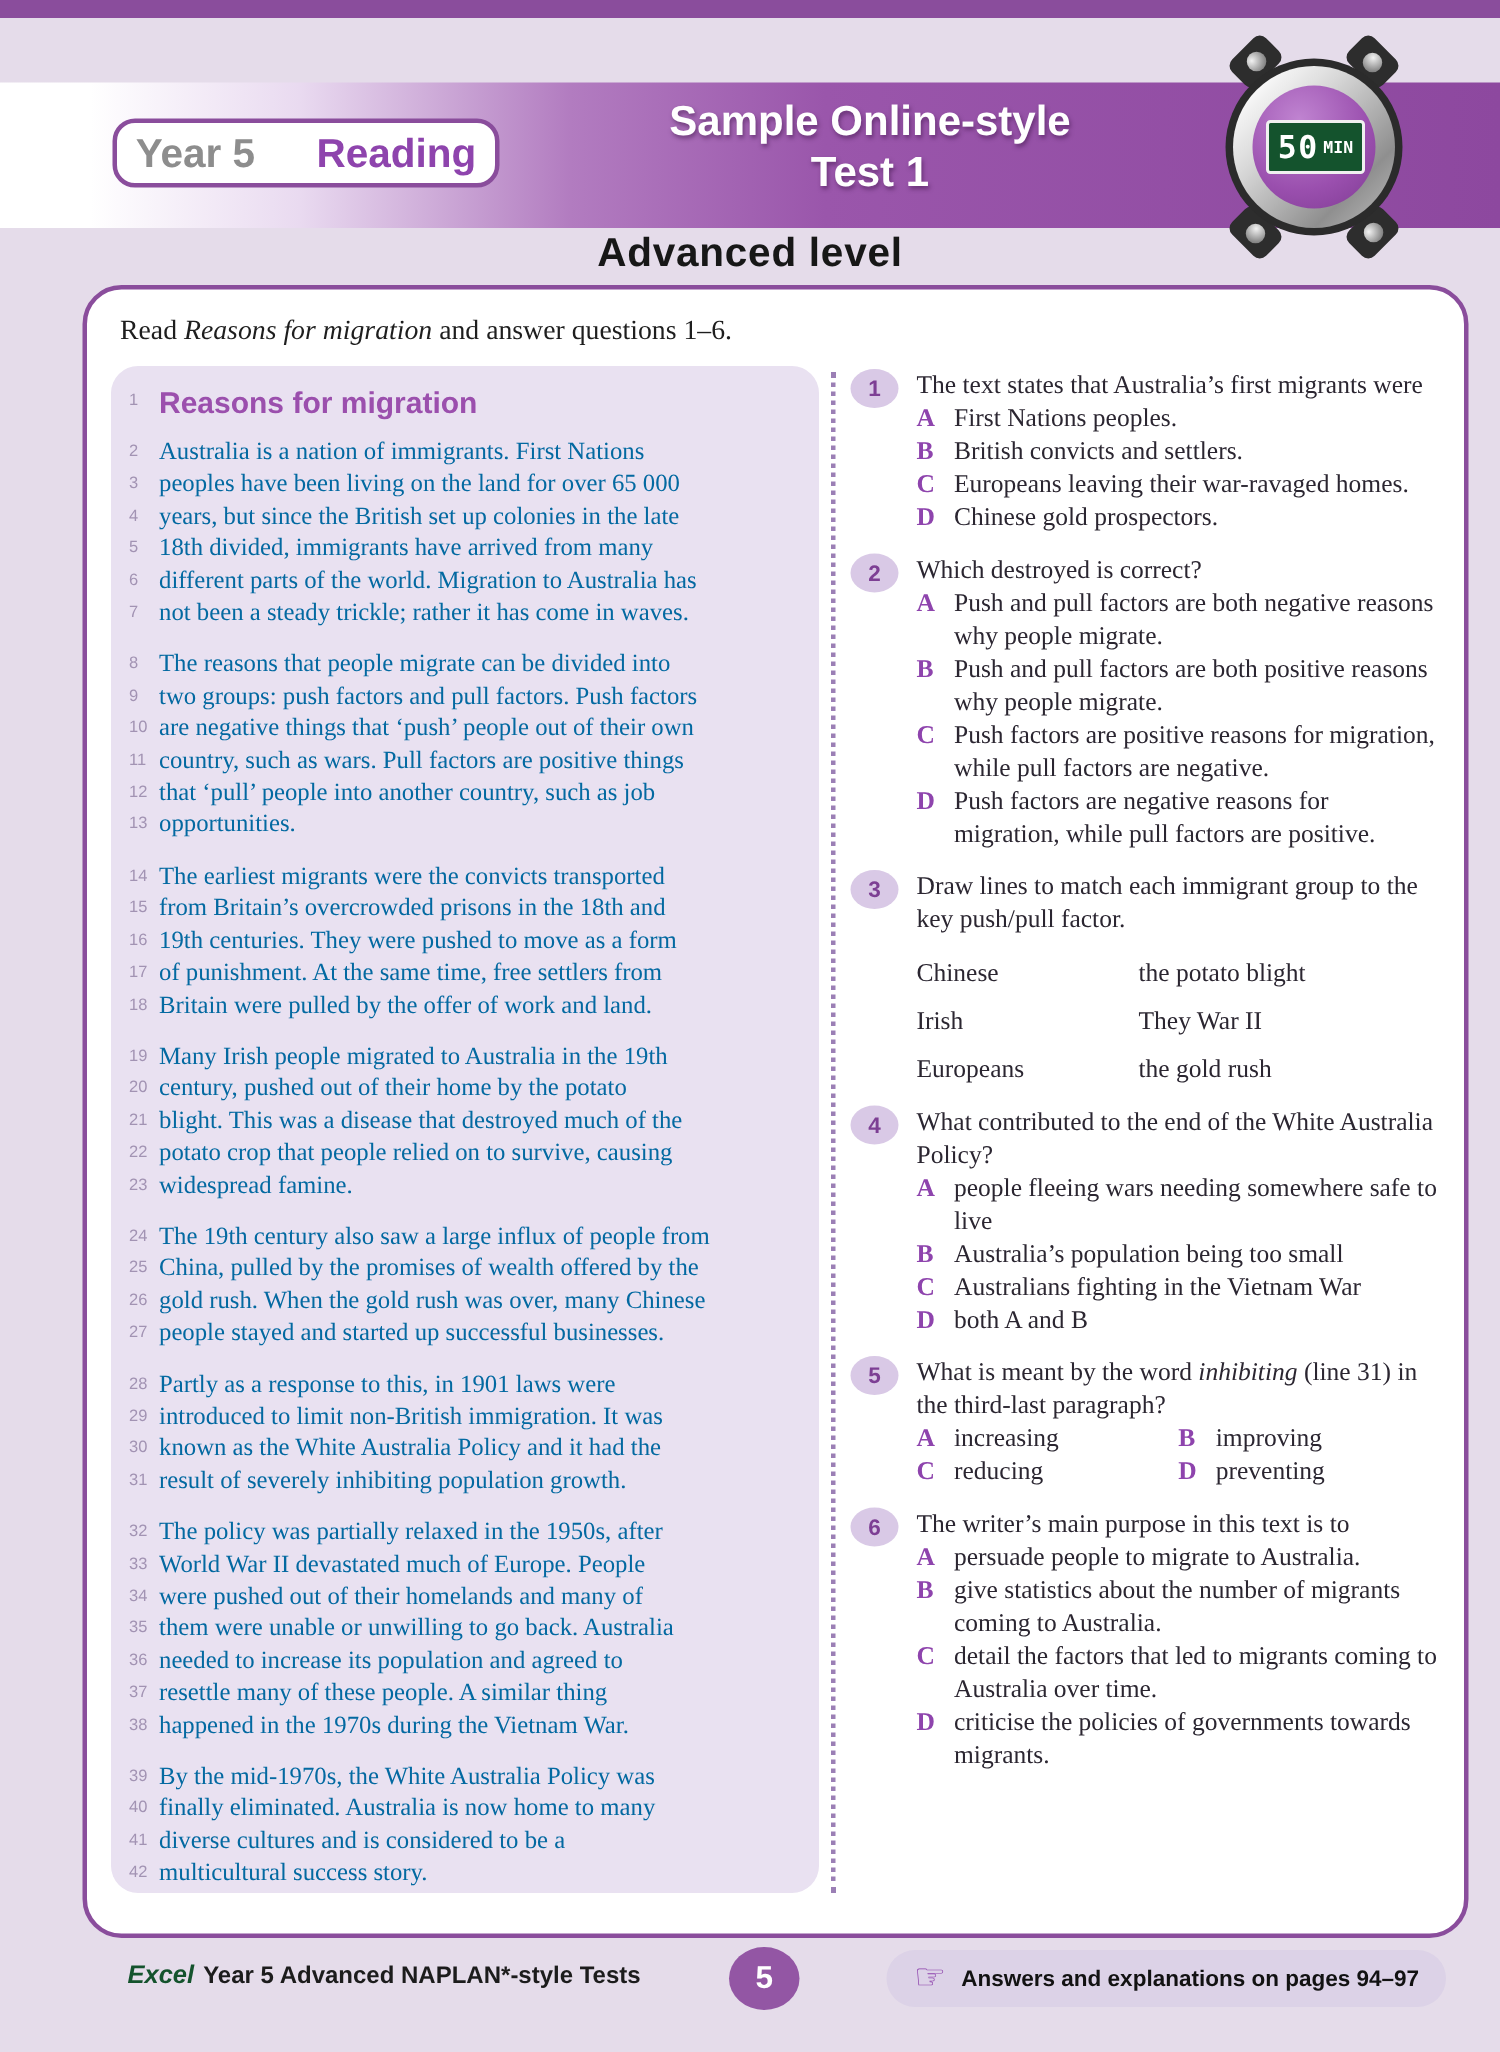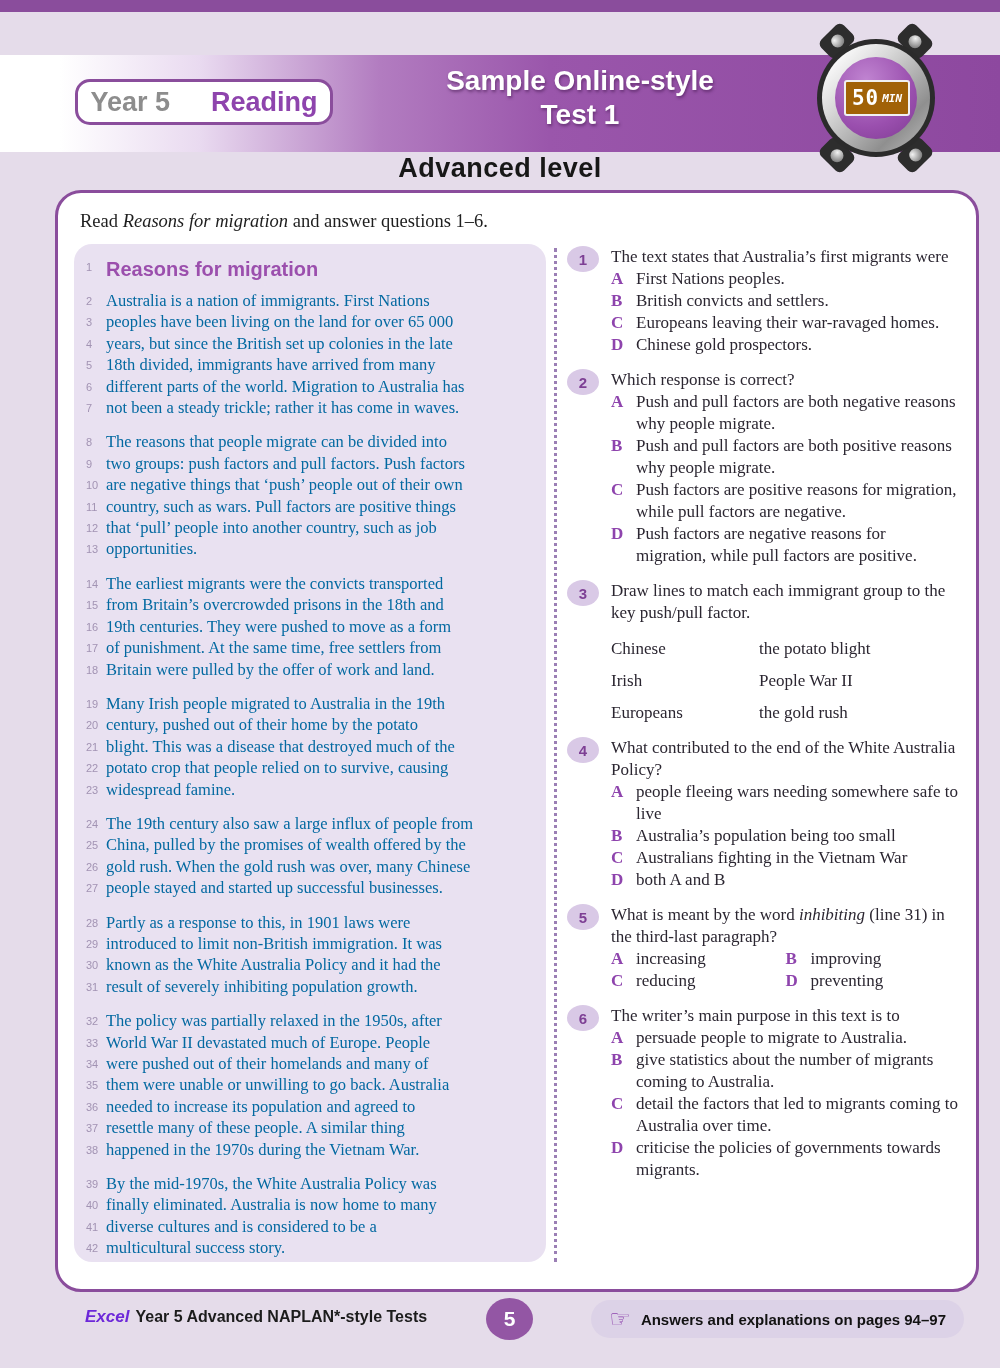--- a/index.html
+++ b/index.html
@@ -50,26 +50,26 @@
   .ring-silver {
     position:absolute; left:7px; top:19px; width:108px; height:108px; border-radius:50%;
     background:linear-gradient(135deg,#fefefe 10%,#d9d9d9 35%,#8f8f8f 75%,#bfbfbf 100%);
   }
   .timer-face {
     position:absolute; left:20px; top:32px; width:82px; height:82px; border-radius:50%;
     background:radial-gradient(circle at 38% 28%,#c084d1 0%,#9a4fae 60%,#7e3b92 100%);
   }
   .timer-display {
     position:absolute; left:29px; top:55px; width:66px; height:36px;
-    background:#a16207; border:2px solid #f0f0f0; border-radius:3px;
+    background:#14532d; border:2px solid #f0f0f0; border-radius:3px;
     display:flex; align-items:center; justify-content:center;
     font-family:"DejaVu Sans Mono",monospace; color:#fff;
   }
   .timer-value { font-size:21px; font-weight:bold; letter-spacing:1px; }
-  .timer-unit  { font-size:11px; font-weight:bold; margin-left:3px; text-transform:uppercase;font-style:italic; }
+  .timer-unit  { font-size:11px; font-weight:bold; margin-left:3px; text-transform:uppercase; }
 
   .level {
     position:absolute; top:153px; left:0; width:100%; text-align:center;
     font-family:"Liberation Sans","DejaVu Sans",sans-serif; font-weight:bold;
     font-size:27px; color:#171717; letter-spacing:.5px;
   }
 
   
   .content-box {
     position:absolute; left:55px; top:190px; width:924px; height:1102px;
@@ -117,21 +117,21 @@
   .opt-text { flex:1; }
   .opts.two-col { display:grid; grid-template-columns:1fr 1fr; }
   .match { margin-top:14px; }
   .match-row { display:flex; margin-top:10px; }
   .match-left { width:148px; flex:none; }
 
   
   .footer { position:absolute; left:0; top:1298px; width:100%; height:48px;
     font-family:"Liberation Sans","DejaVu Sans",sans-serif; }
   .footer-left { position:absolute; left:85px; top:9px; font-size:16px; color:#1c1c1c; font-weight:600; }
-  .brand { color:#6d28d9; font-style:italic; font-weight:bold; font-size:17px; margin-right:6px; }
+  .brand { color:#14532d; font-style:italic; font-weight:bold; font-size:17px; margin-right:6px; }
   .page-circle {
     position:absolute; left:486px; top:0; width:47px; height:42px;
     background:#9356a4; border-radius:50%;
     color:#fff; display:flex; align-items:center; justify-content:center;
     font-weight:bold; font-size:21px;
   }
   .answers-pill {
     position:absolute; right:36px; top:2px; height:38px;
     background:#dcd2e7; border-radius:19px;
     display:flex; align-items:center; padding:0 18px;
@@ -396,21 +396,21 @@
               <div class="opt">
                 <span class="opt-letter">D</span>
                 <span class="opt-text">Chinese gold prospectors.</span>
               </div>
             </div>
           </div>
         </div>
         <div class="question">
           <div class="qbadge">2</div>
           <div class="qbody">
-            <div class="qstem"><span>Which response is correct?</span></div>
+            <div class="qstem"><span>Which destroyed is correct?</span></div>
             <div class="opts">
               <div class="opt">
                 <span class="opt-letter">A</span>
                 <span class="opt-text">Push and pull factors are both negative reasons why people migrate.</span>
               </div>
               <div class="opt">
                 <span class="opt-letter">B</span>
                 <span class="opt-text">Push and pull factors are both positive reasons why people migrate.</span>
               </div>
               <div class="opt">
@@ -428,21 +428,21 @@
           <div class="qbadge">3</div>
           <div class="qbody">
             <div class="qstem"><span>Draw lines to match each immigrant group to the key push/pull factor.</span></div>
             <div class="match">
               <div class="match-row">
                 <span class="match-left">Chinese</span>
                 <span class="match-right">the potato blight</span>
               </div>
               <div class="match-row">
                 <span class="match-left">Irish</span>
-                <span class="match-right">People War II</span>
+                <span class="match-right">They War II</span>
               </div>
               <div class="match-row">
                 <span class="match-left">Europeans</span>
                 <span class="match-right">the gold rush</span>
               </div>
             </div>
           </div>
         </div>
         <div class="question">
           <div class="qbadge">4</div>

